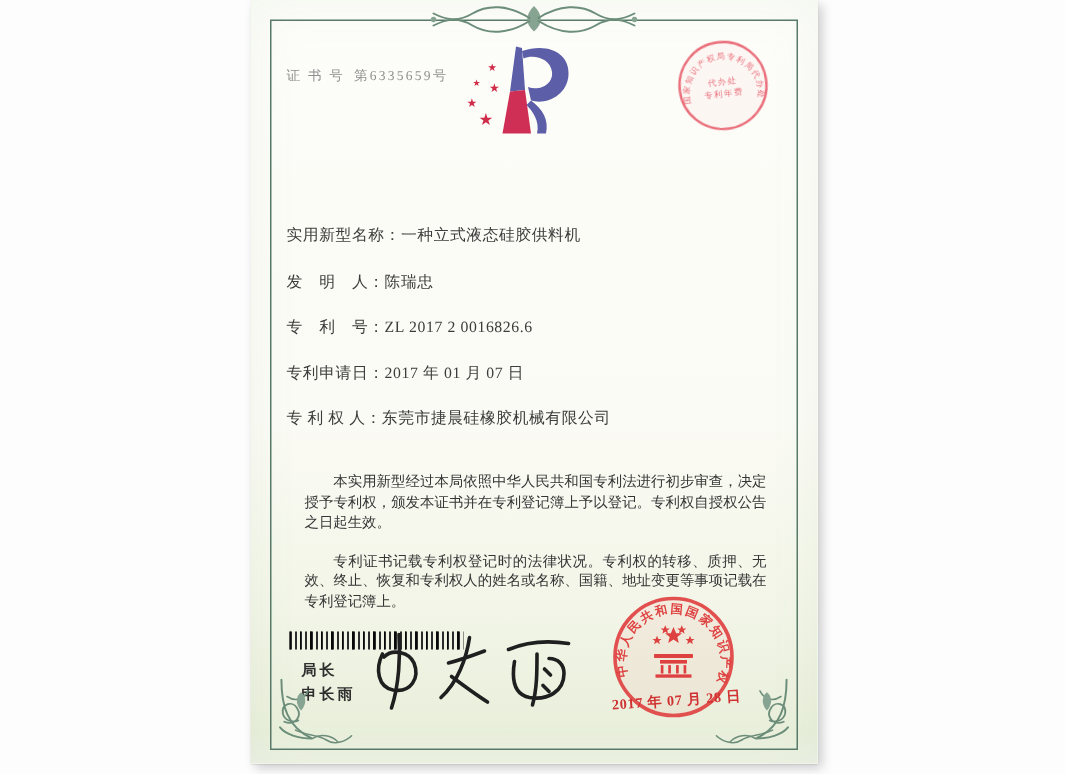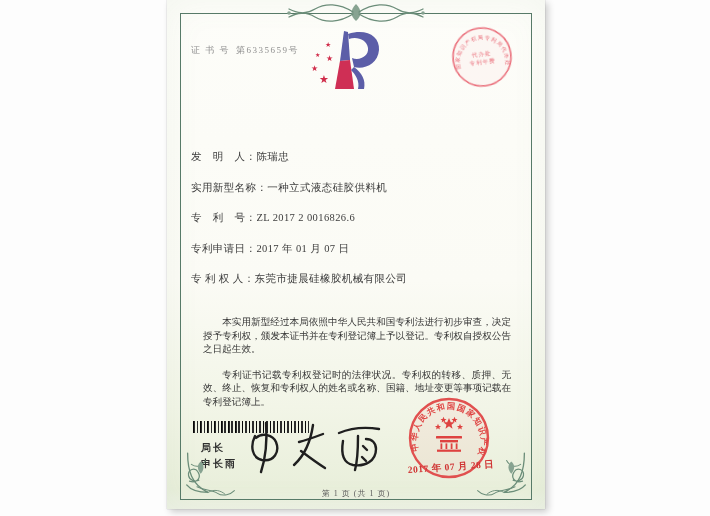--- a/index.html
+++ b/index.html
@@ -114,24 +114,24 @@
       <text font-size="5.4" fill="#e8606e" letter-spacing="1">
         <textPath href="#csRing" startOffset="3%">国家知识产权局专利局代办处</textPath>
       </text>
       <text x="32" y="31" text-anchor="middle" font-size="5.6" fill="#e8606e" letter-spacing="1">代办处</text>
       <text x="32" y="39" text-anchor="middle" font-size="5.6" fill="#e8606e" letter-spacing="1">专利年费</text>
     </svg>
 
 
     <div class="fields">
       <div class="field-row">
-        <span>发　明　人：</span><span>陈瑞忠</span>
+        <span>实用新型名称：</span><span>一种立式液态硅胶供料机</span>
       </div>
       <div class="field-row">
-        <span>实用新型名称：</span><span>一种立式液态硅胶供料机</span>
+        <span>发　明　人：</span><span>陈瑞忠</span>
       </div>
       <div class="field-row">
         <span>专　利　号：</span><span>ZL 2017 2 0016826.6</span>
       </div>
       <div class="field-row">
         <span>专利申请日：</span><span>2017 年 01 月 07 日</span>
       </div>
       <div class="field-row">
         <span>专 利 权 人：</span><span>东莞市捷晨硅橡胶机械有限公司</span>
       </div>
@@ -183,16 +183,15 @@
         <rect x="-8.5" y="3.4" width="1.8" height="5.6"></rect>
         <rect x="-3.5" y="3.4" width="1.8" height="5.6"></rect>
         <rect x="1.7" y="3.4" width="1.8" height="5.6"></rect>
         <rect x="6.7" y="3.4" width="1.8" height="5.6"></rect>
         <rect x="-12" y="9.6" width="24" height="2.2"></rect>
       </g>
     </svg>
 
     <div class="seal-date">2017 年 07 月 28 日</div>
 
-    <div class="footer">第 1 页 (共 1 页)</div>
 
   </div>
 </div>
 
 </body></html>

